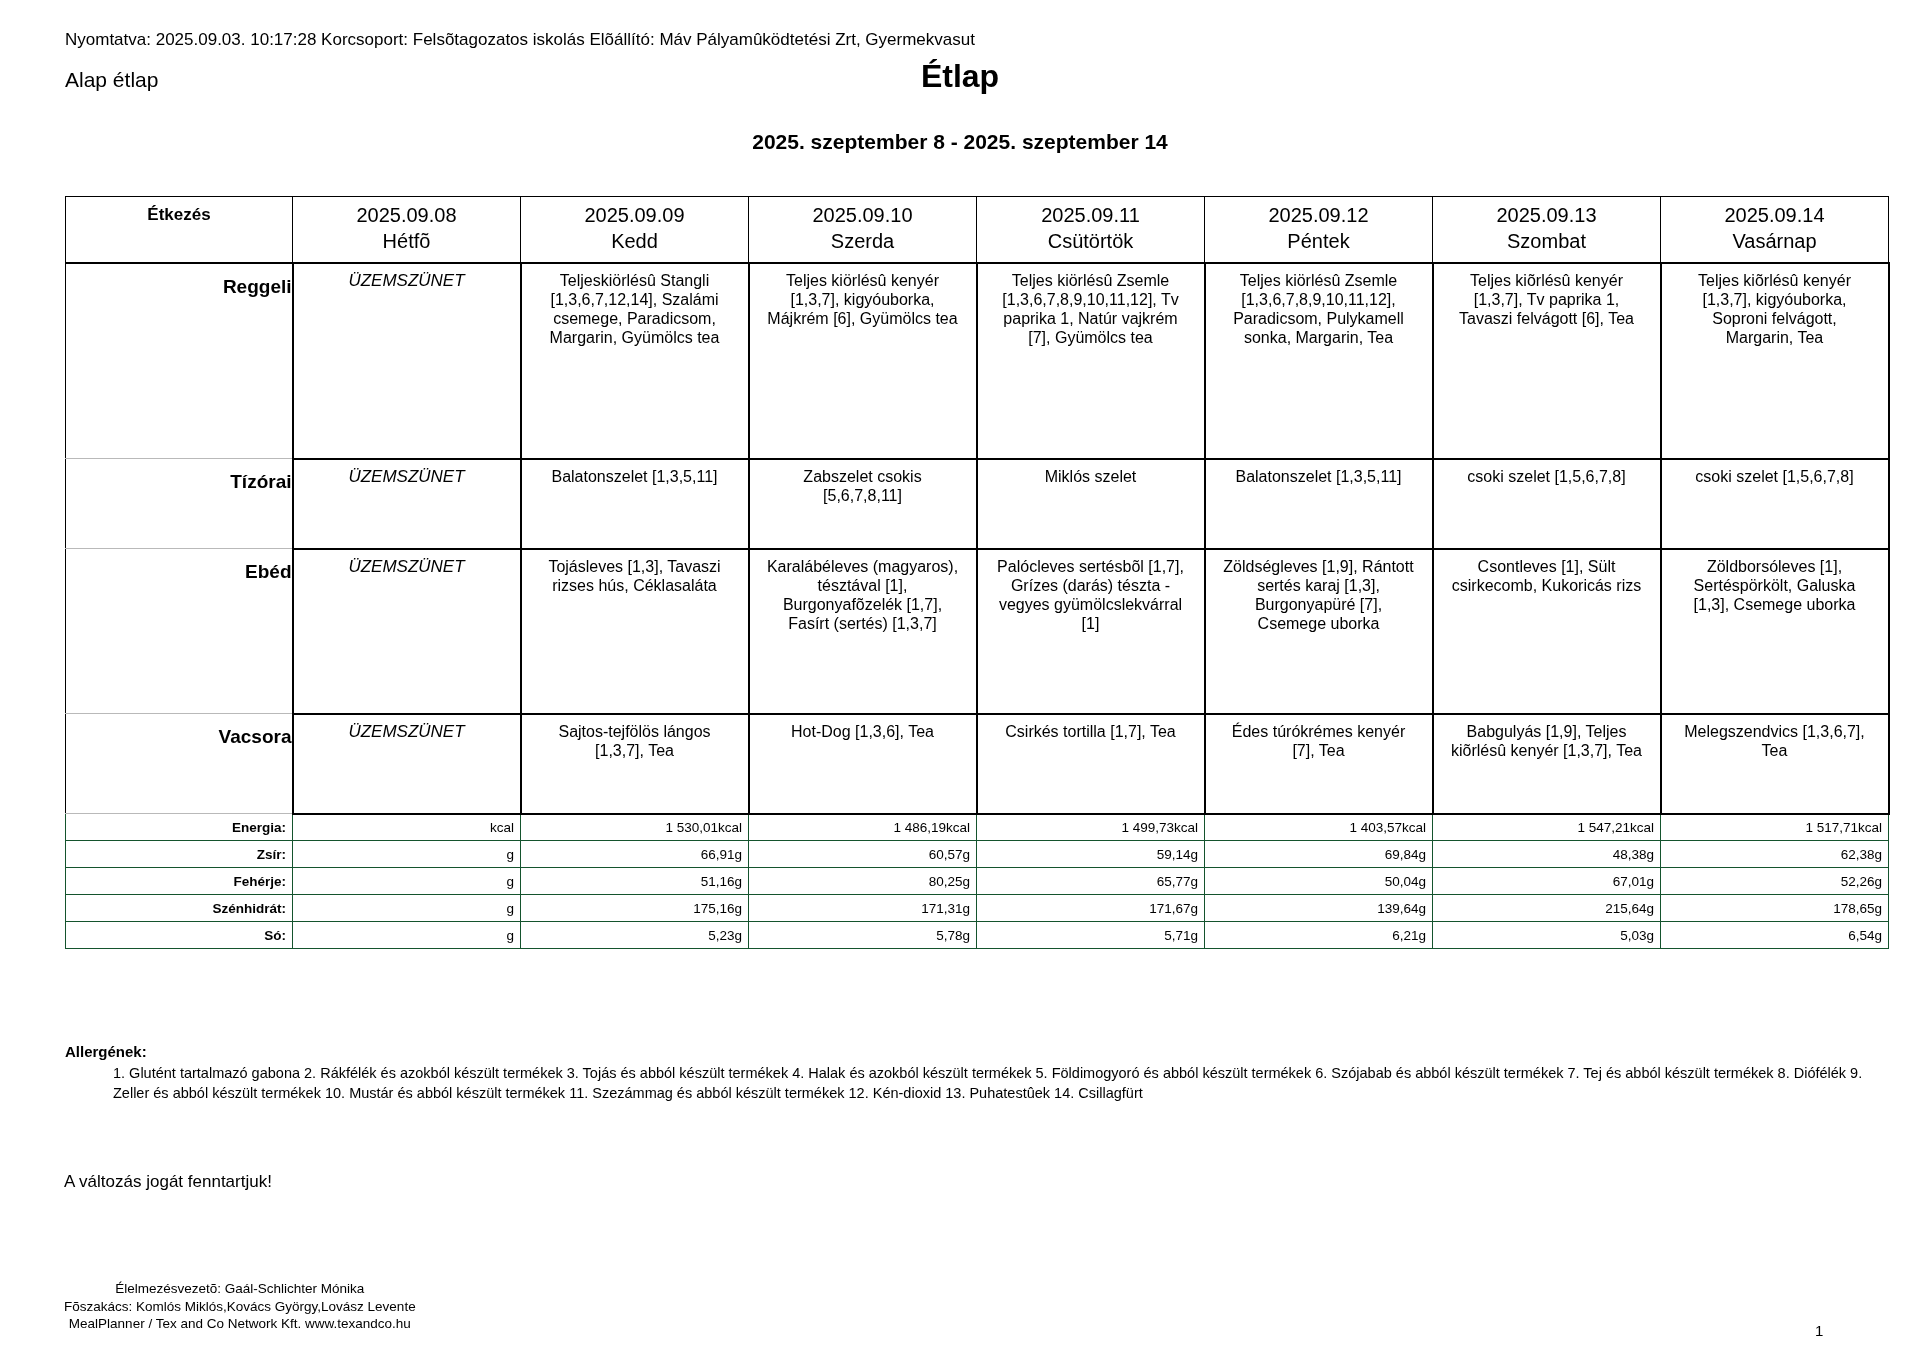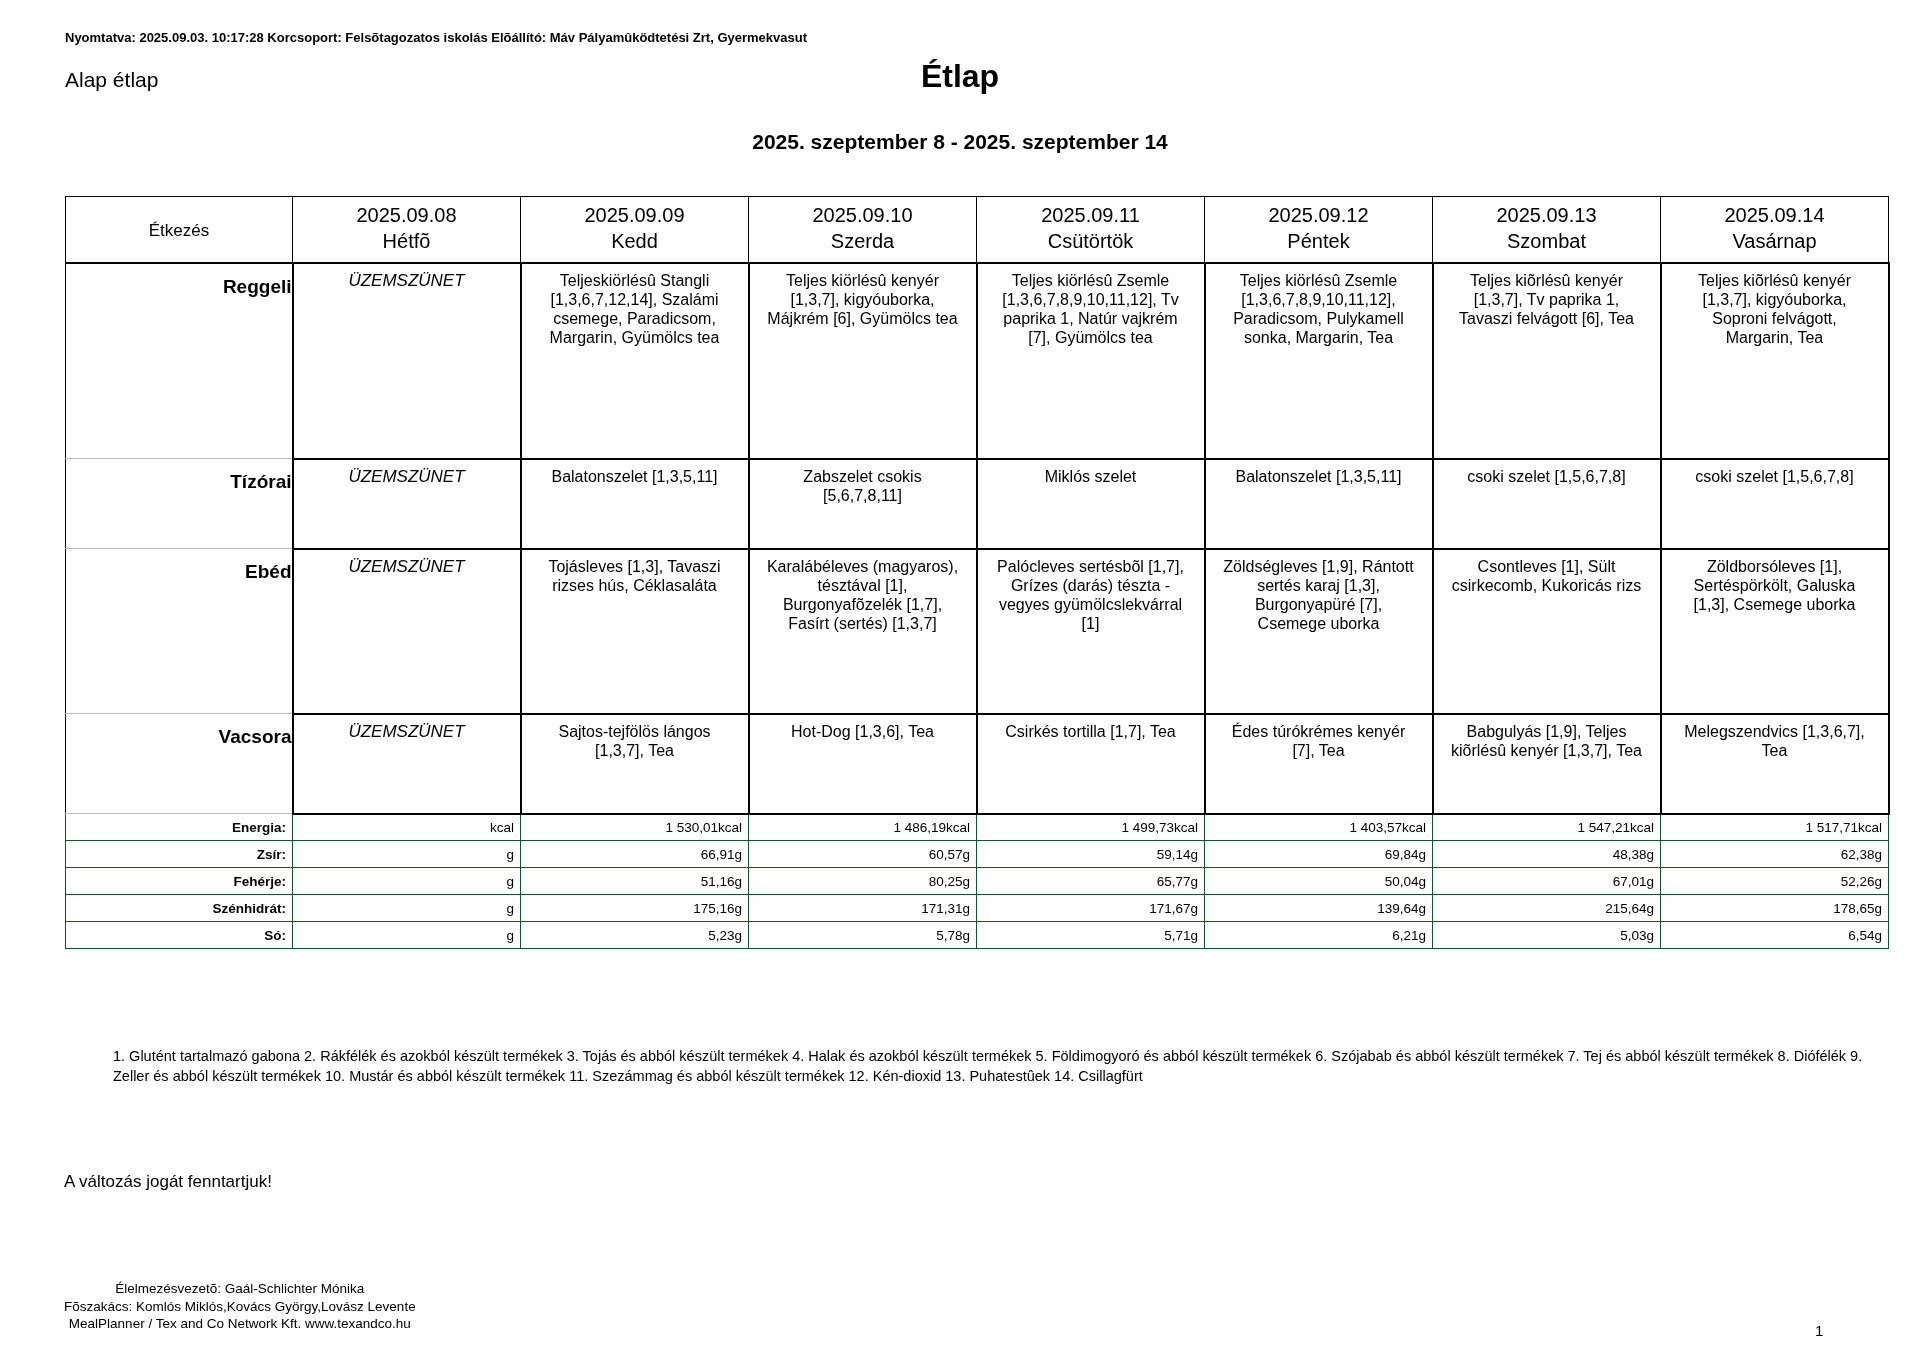--- a/index.html
+++ b/index.html
@@ -2,39 +2,39 @@
 <html><head>
 <meta charset="utf-8">
 <style>
   * { margin:0; padding:0; box-sizing:border-box; }
   html,body { background:#fff; }
   body {
     width:1920px; height:1357px; position:relative;
     font-family:"Liberation Sans", sans-serif; color:#000;
     overflow:hidden;
   }
-  .print-info { position:absolute; left:65px; top:30px; font-size:13px;font-weight:bold; }
+  .print-info { position:absolute; left:65px; top:30px; font-size:17px; }
   .menu-type  { position:absolute; left:65px; top:68px; font-size:21px; }
   .page-title { position:absolute; left:0; top:58px; width:1920px; text-align:center;
                 font-size:32px; font-weight:bold; }
   .date-range { position:absolute; left:0; top:130px; width:1920px; text-align:center;
                 font-size:21px; font-weight:bold; }
 
   table.menu {
     position:absolute; left:65px; top:196px; width:1823px;
     border-collapse:collapse; table-layout:fixed;
   }
   col.c-label { width:227px; }
   col.c-day   { width:228px; }
 
   th, td { overflow:hidden; }
 
   .corner-header {
     border:1px solid #000; border-bottom:2px solid #000;
-    font-size:17px; font-weight:normal; text-align:center; vertical-align:top; padding-top:24px;
+    font-size:17px; font-weight:bold; text-align:center; vertical-align:top; padding-top:8px;
   }
   .day-header {
     border:1px solid #000; border-bottom:2px solid #000;
     font-size:20px; font-weight:normal; text-align:center; vertical-align:top;
     line-height:1.3; padding-top:5px; height:66px;
   }
 
   tr.meal-0 { height:196px; }
   tr.meal-1 { height:90px; }
   tr.meal-2 { height:165px; }
@@ -211,20 +211,21 @@
         <td class="nutri-cell">5,78g</td>
         <td class="nutri-cell">5,71g</td>
         <td class="nutri-cell">6,21g</td>
         <td class="nutri-cell">5,03g</td>
         <td class="nutri-cell">6,54g</td>
       </tr>
     </tbody>
 </table>
 
 <div class="allergens">
+  <div class="allergens-title">Allergének:</div>
   <div class="allergens-text">1. Glutént tartalmazó gabona 2. Rákfélék és azokból készült termékek 3. Tojás és abból készült termékek 4. Halak és azokból készült termékek 5. Földimogyoró és abból készült termékek 6. Szójabab és abból készült termékek 7. Tej és abból készült termékek 8. Diófélék 9. Zeller és abból készült termékek 10. Mustár és abból készült termékek 11. Szezámmag és abból készült termékek 12. Kén-dioxid 13. Puhatestûek 14. Csillagfürt</div>
 </div>
 
 <div class="notice">A változás jogát fenntartjuk!</div>
 
 <div class="footer-block">
   <div>Élelmezésvezetõ: Gaál-Schlichter Mónika</div>
   <div>Fõszakács: Komlós Miklós,Kovács György,Lovász Levente</div>
   <div>MealPlanner / Tex and Co Network Kft. www.texandco.hu</div>
 </div>

